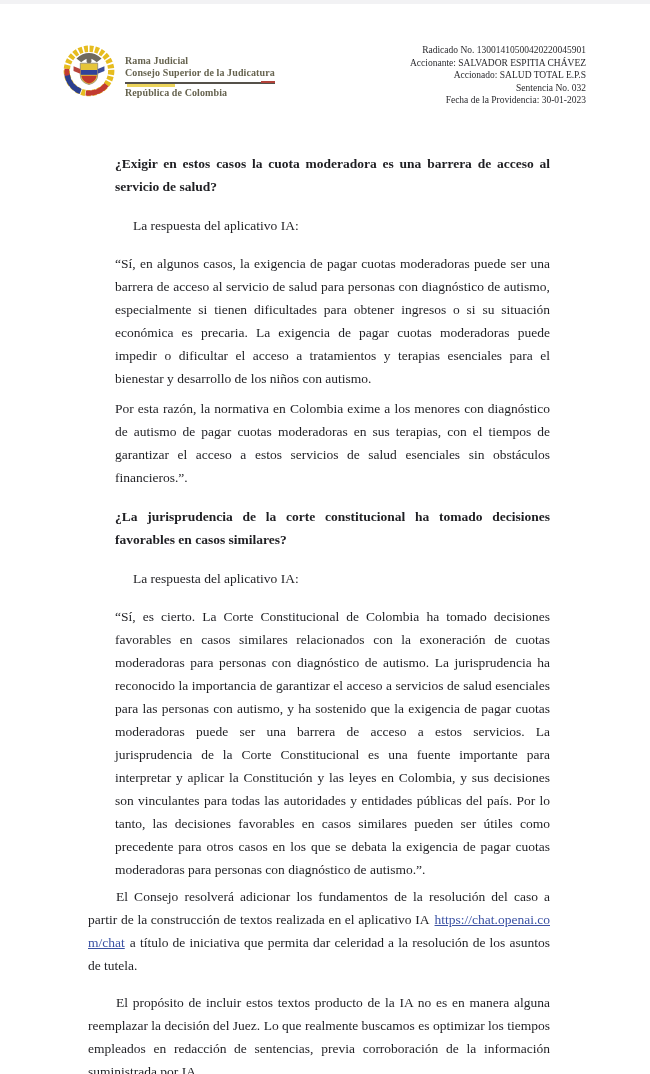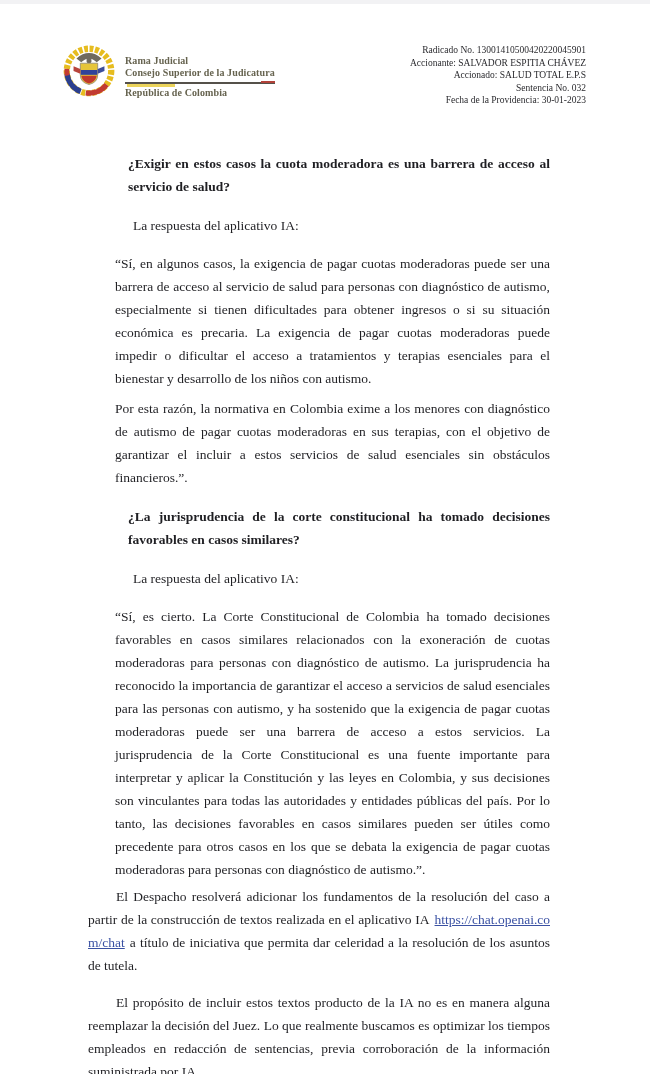--- a/index.html
+++ b/index.html
@@ -65,21 +65,21 @@
     top: 152px;
     left: 88px;
     width: 462px;
     font-size: 13.5px;
     line-height: 23px;
     text-align: justify;
   }
   .qa-block { margin-left: 27px; }
   .question {
     font-weight: bold;
-    margin: 0 0 16px 13px;
+    margin: 0 0 16px 0;
   }
   .answer-intro { margin: 0 0 15px 18px; }
   .quote {
     margin: 0 0 16px 0;
   }
   .quote.tight { margin-bottom: 7px; }
   .quote.last { margin-bottom: 4px; }
   .closing {
     text-indent: 28px;
     margin: 0 0 14px 0;
@@ -139,24 +139,24 @@
       <div>Sentencia No. 032</div>
       <div>Fecha de la Providencia: 30-01-2023</div>
     </div>
   </div>
 
   <div class="content">
     <div class="qa-block">
       <p class="question">¿Exigir en estos casos la cuota moderadora es una barrera de acceso al servicio de salud?</p>
       <p class="answer-intro">La respuesta del aplicativo IA:</p>
       <p class="quote tight">“Sí, en algunos casos, la exigencia de pagar cuotas moderadoras puede ser una barrera de acceso al servicio de salud para personas con diagnóstico de autismo, especialmente si tienen dificultades para obtener ingresos o si su situación económica es precaria. La exigencia de pagar cuotas moderadoras puede impedir o dificultar el acceso a tratamientos y terapias esenciales para el bienestar y desarrollo de los niños con autismo.</p>
-      <p class="quote">Por esta razón, la normativa en Colombia exime a los menores con diagnóstico de autismo de pagar cuotas moderadoras en sus terapias, con el objetivo de garantizar el incluir a estos servicios de salud esenciales sin obstáculos financieros.”.</p>
+      <p class="quote">Por esta razón, la normativa en Colombia exime a los menores con diagnóstico de autismo de pagar cuotas moderadoras en sus terapias, con el tiempos de garantizar el acceso a estos servicios de salud esenciales sin obstáculos financieros.”.</p>
 
       <p class="question">¿La jurisprudencia de la corte constitucional ha tomado decisiones favorables en casos similares?</p>
       <p class="answer-intro">La respuesta del aplicativo IA:</p>
       <p class="quote last">“Sí, es cierto. La Corte Constitucional de Colombia ha tomado decisiones favorables en casos similares relacionados con la exoneración de cuotas moderadoras para personas con diagnóstico de autismo. La jurisprudencia ha reconocido la importancia de garantizar el acceso a servicios de salud esenciales para las personas con autismo, y ha sostenido que la exigencia de pagar cuotas moderadoras puede ser una barrera de acceso a estos servicios. La jurisprudencia de la Corte Constitucional es una fuente importante para interpretar y aplicar la Constitución y las leyes en Colombia, y sus decisiones son vinculantes para todas las autoridades y entidades públicas del país. Por lo tanto, las decisiones favorables en casos similares pueden ser útiles como precedente para otros casos en los que se debata la exigencia de pagar cuotas moderadoras para personas con diagnóstico de autismo.”.</p>
     </div>
 
-    <p class="closing"><span>El Despacho resolverá adicionar los fundamentos de la resolución del caso a partir de la construcción de textos realizada en el aplicativo IA</span><a class="doc-link" href="#">https://chat.openai.com/chat</a><span>a título de iniciativa que permita dar celeridad a la resolución de los asuntos de tutela.</span></p>
+    <p class="closing"><span>El Consejo resolverá adicionar los fundamentos de la resolución del caso a partir de la construcción de textos realizada en el aplicativo IA</span><a class="doc-link" href="#">https://chat.openai.com/chat</a><span>a título de iniciativa que permita dar celeridad a la resolución de los asuntos de tutela.</span></p>
 
     <p class="closing final">El propósito de incluir estos textos producto de la IA no es en manera alguna reemplazar la decisión del Juez. Lo que realmente buscamos es optimizar los tiempos empleados en redacción de sentencias, previa corroboración de la información suministrada por IA.</p>
   </div>
 </div>
 
 </body></html>

